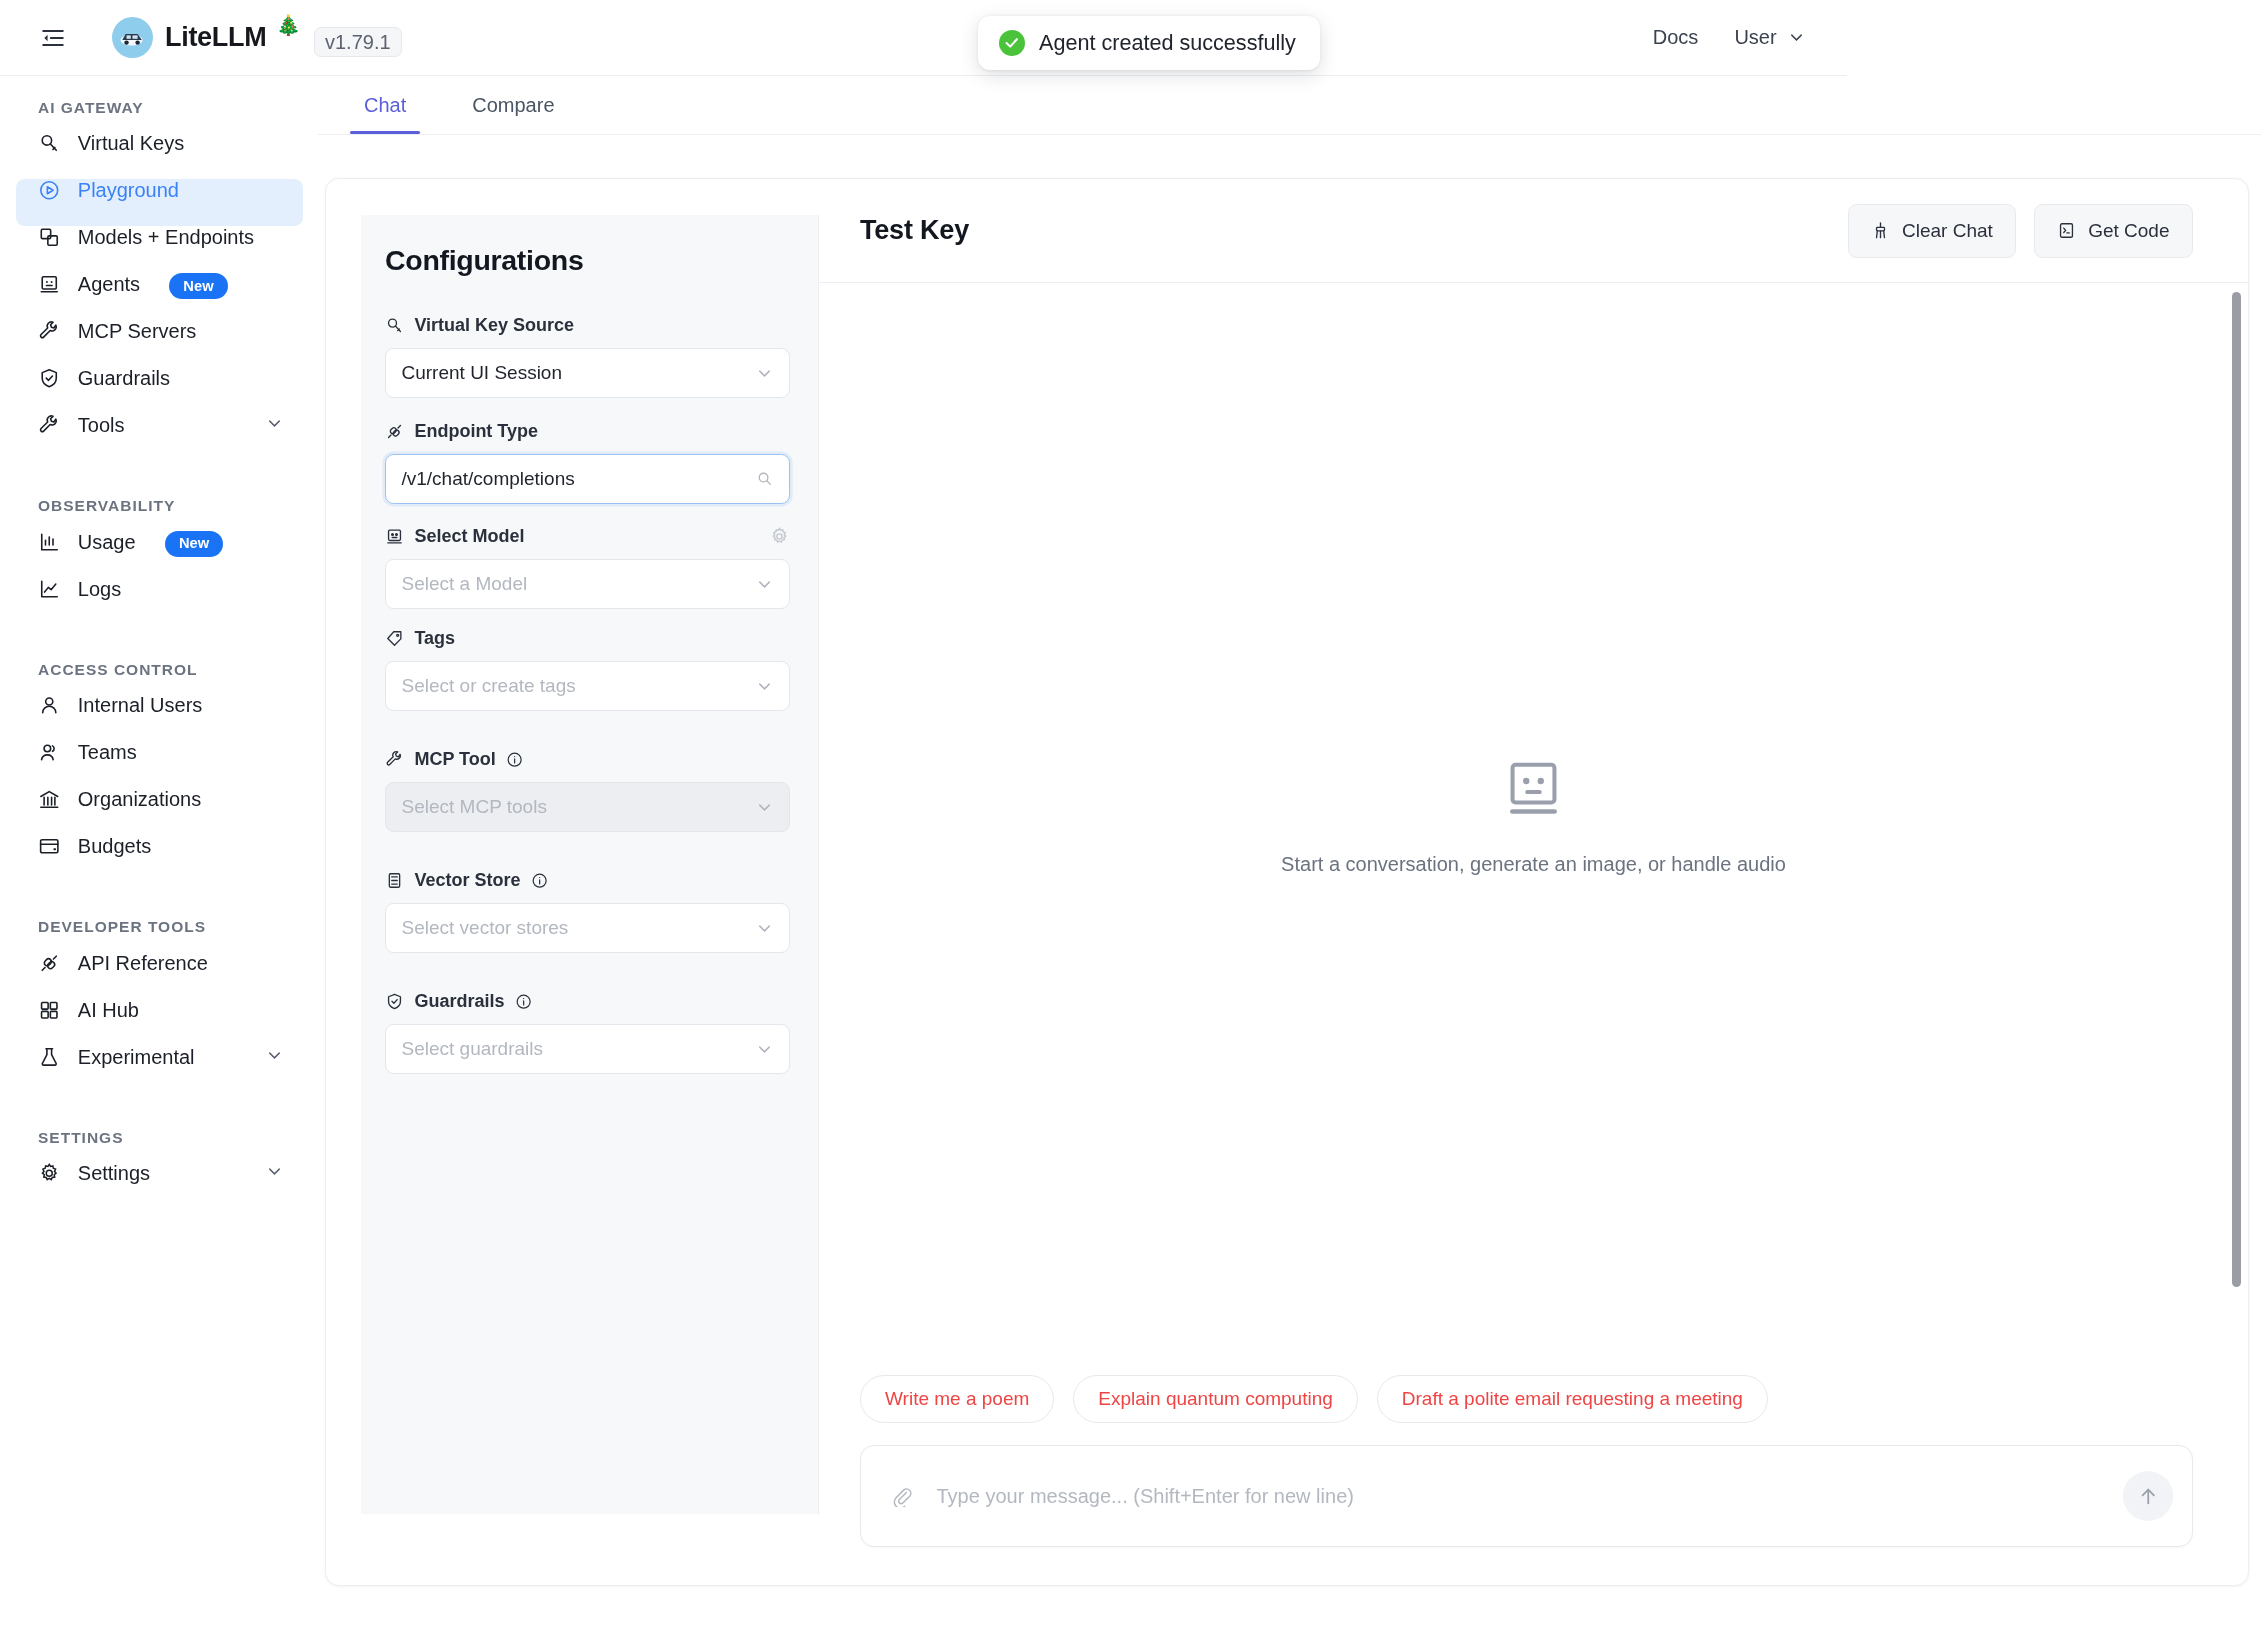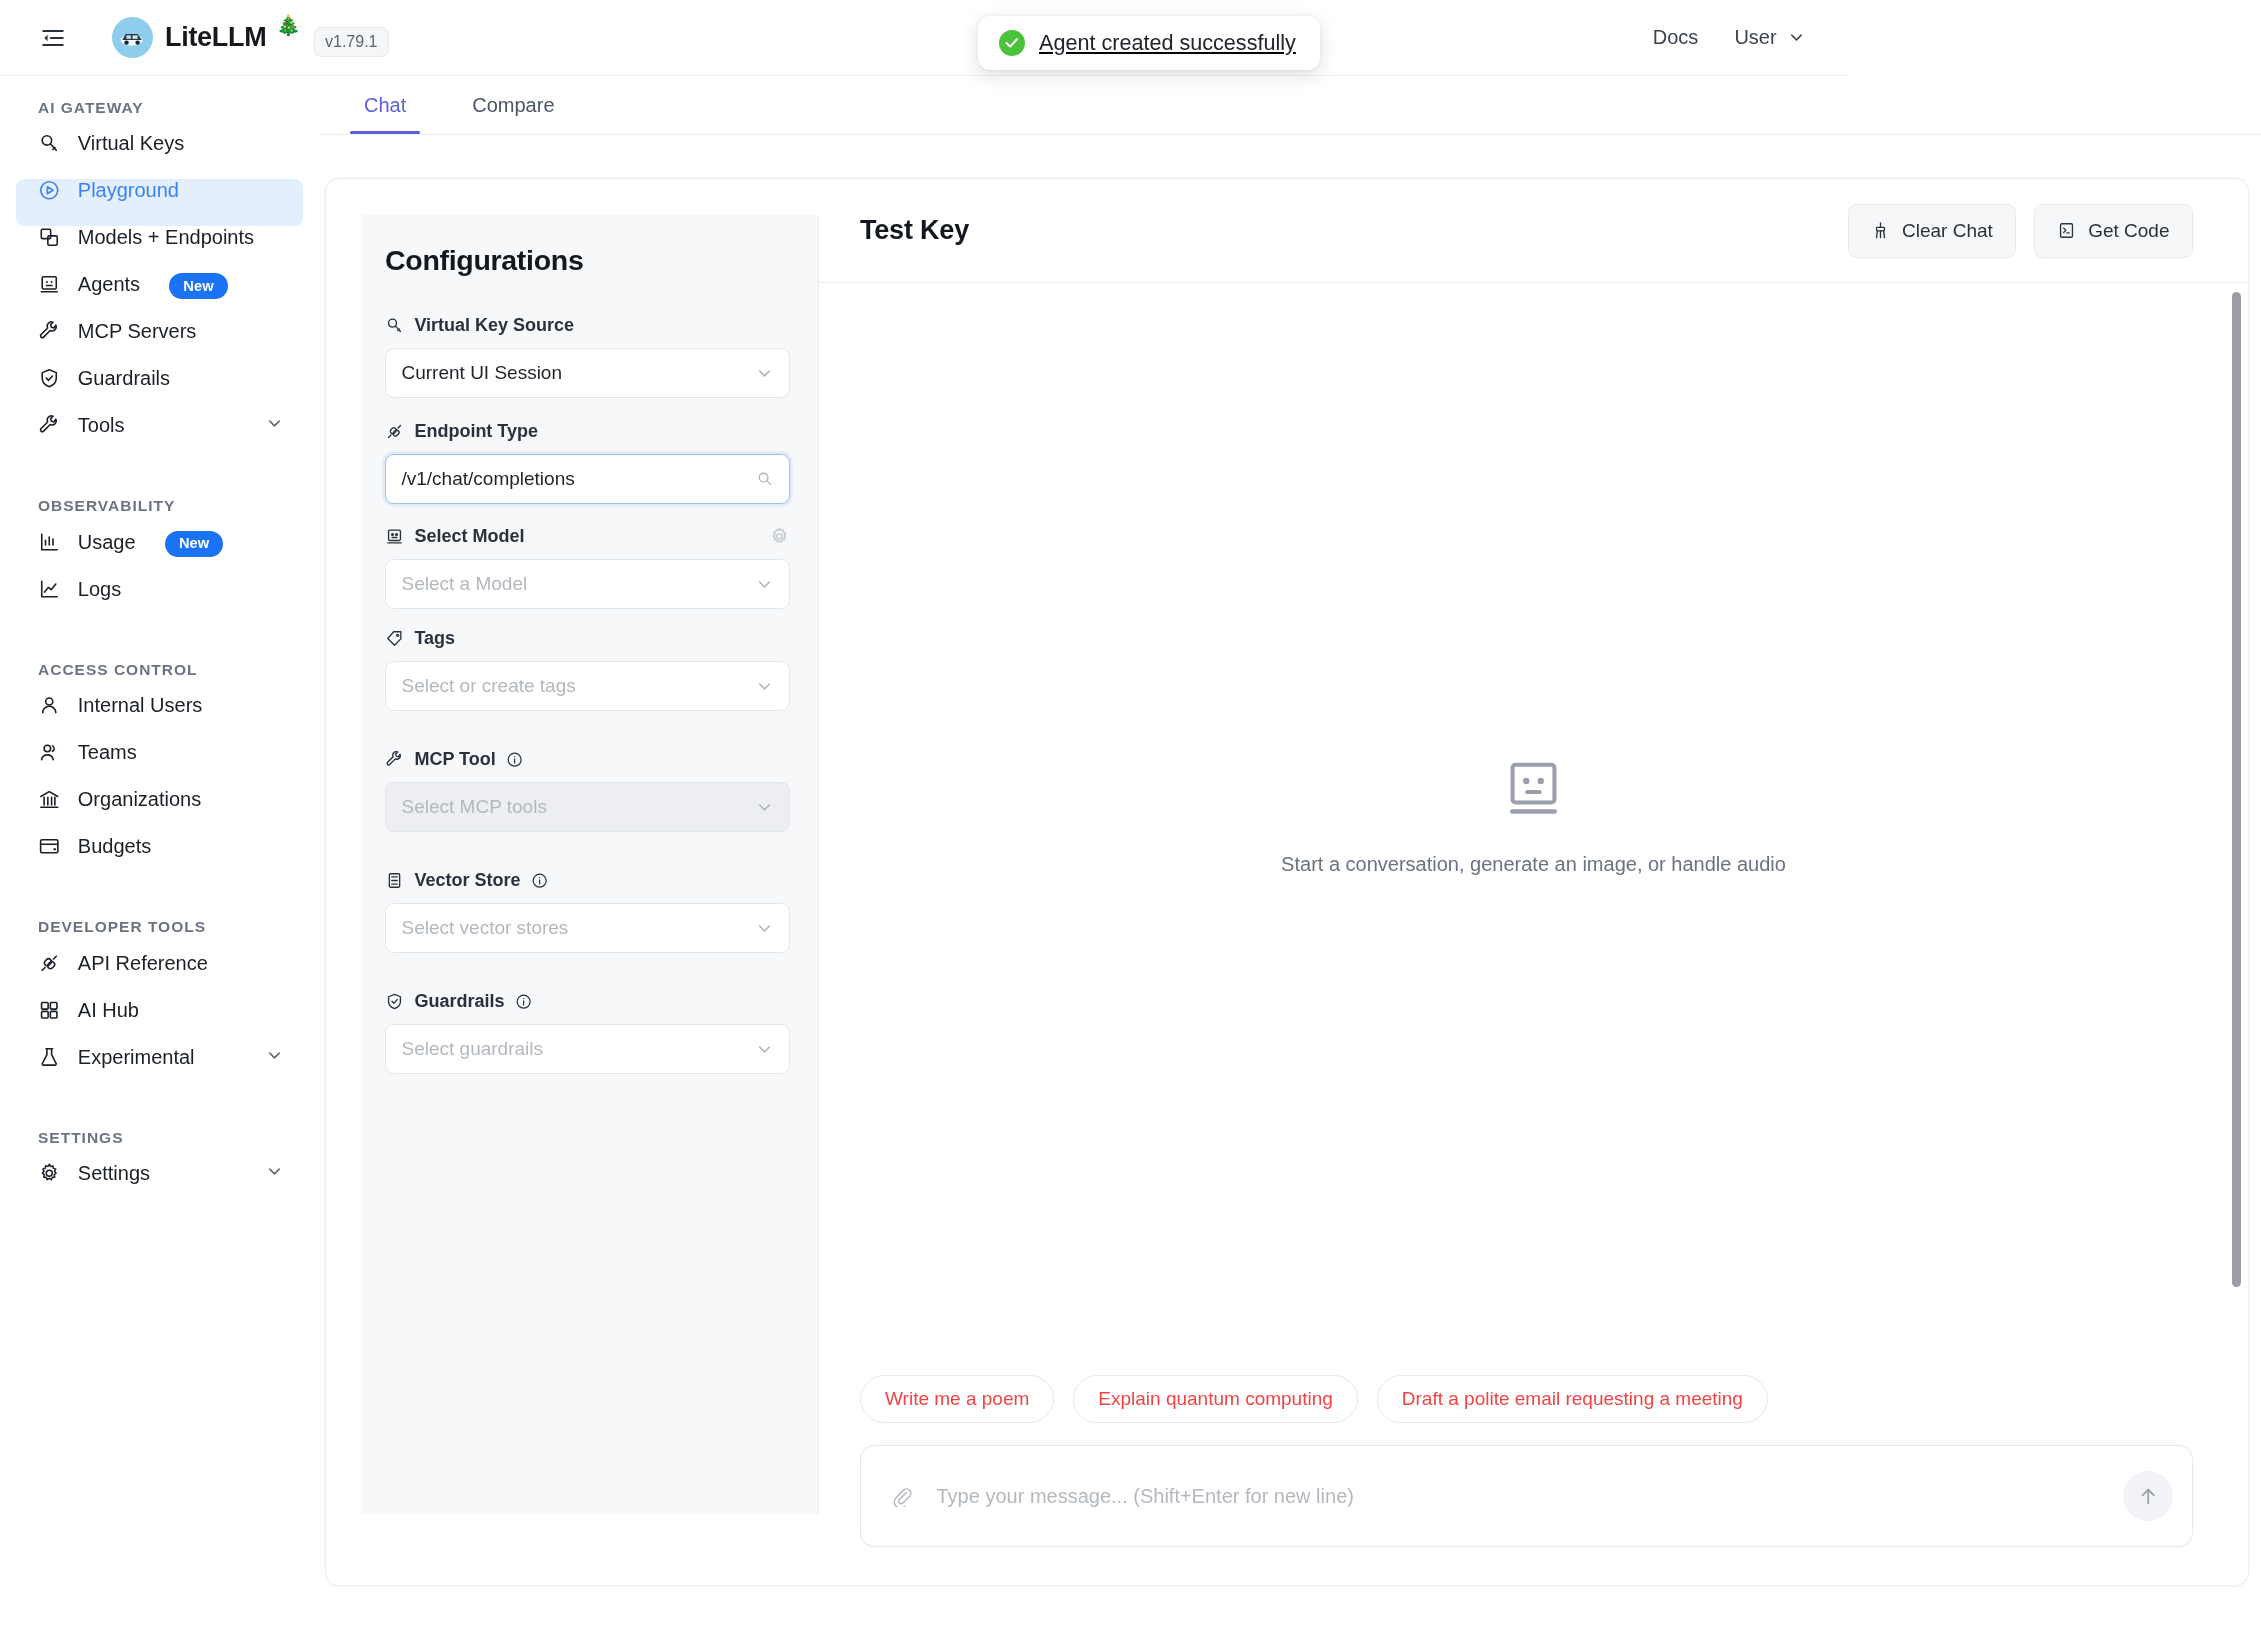--- a/index.html
+++ b/index.html
@@ -35,41 +35,40 @@
     overflow: hidden;
   }
   .brand-name {
     font-size: 27px; font-weight: 700; color: #16181d;
     letter-spacing: -0.3px; line-height: 41px;
   }
   .brand-tree { font-size: 20px; line-height: 17.3px; margin-left: -1.7px; margin-top: 0px;}
   .version-pill {
     margin-top: 10.4px;
     background: #f5f6f8; border: 0.9px solid #e6e8ec; border-radius: 7px;
-    padding: 2.6px 10.4px; font-size: 16px; color: #5c6370;
+    padding: 2.6px 10.4px; font-size: 20px; color: #5c6370;
     line-height: 22.5px;
   }
   .topbar-right {
     margin-left: auto; margin-right: 41px;
     display: flex; align-items: center; gap: 36px;
   }
   .topbar-link {
     font-size: 20px; color: #3c4350; cursor: pointer;
   }
   .user-menu { display: flex; align-items: center; gap: 10.4px; cursor: pointer; }
 
   
   .toast {
     position: absolute; top: 15.5px; left: 978px;
     background: #ffffff; border-radius: 12px;
     box-shadow: 0 5.2px 19px rgba(15,20,35,0.13), 0 0.9px 3.5px rgba(15,20,35,0.07);
     padding: 14px 24px 14px 21px;
     display: flex; align-items: center; gap: 14px;
     z-index: 60;
-    text-decoration: underline;
   }
   .toast-check {
     width: 26px; height: 26px; border-radius: 50%;
     background: #4ac33a; display: flex; align-items: center; justify-content: center;
     flex: none;
   }
   .toast-text { font-size: 21.6px; color: #20242c; white-space: nowrap; }
 
   
   .sidebar {

